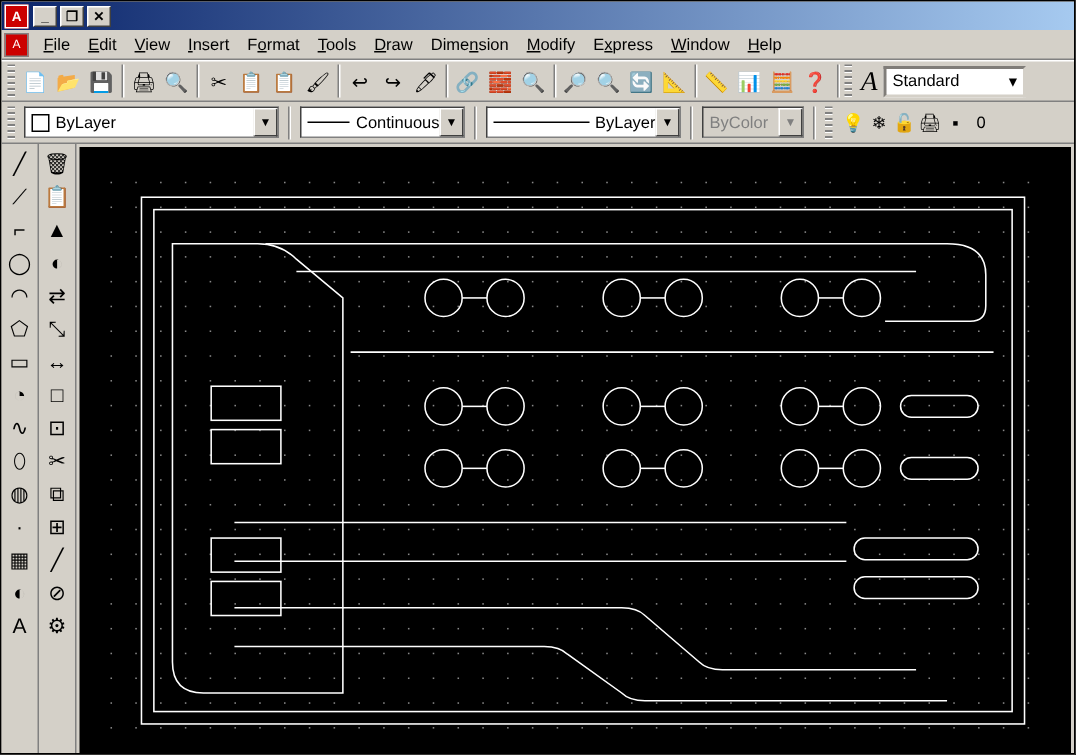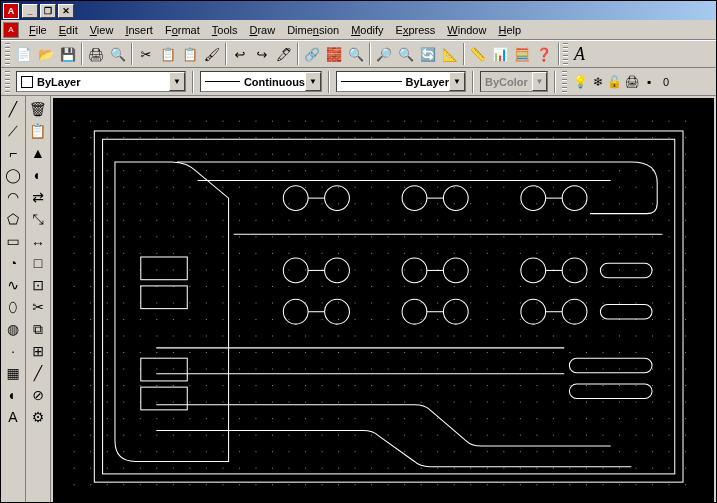--- a/index.html
+++ b/index.html
@@ -11,21 +11,21 @@
   .winbtn { width: 16px; height: 14px; background: #d4d0c8; border: 1px solid #fff; border-right-color:#404040; border-bottom-color:#404040; font-size: 9px; display:flex; align-items:center; justify-content:center; color:#000;}
   .menubar { height: 20px; background: #d4d0c8; display: flex; align-items: center; font-size: 11px; padding-left: 2px; border-bottom:1px solid #808080;}
   .menubar .mdi-icon { width:16px; height:16px; background:#c00; border:1px solid #808080; margin-right:4px; display:inline-flex; align-items:center; justify-content:center; font-size:8px; color:#fff;}
   .menubar span.mi { padding: 2px 6px; cursor: default; }
   .menubar span.mi u { text-decoration: underline; }
   .toolbar { height: 28px; background: #d4d0c8; border-top:1px solid #fff; border-bottom: 1px solid #808080; display: flex; align-items: center; padding: 0 4px; gap: 1px; overflow:hidden;}
   .tbtn { width: 22px; height: 22px; border: 1px solid transparent; display: flex; align-items: center; justify-content: center; font-size: 13px; }
   .sep { width: 6px; height: 22px; border-left: 1px solid #808080; border-right:1px solid #fff; margin: 0 2px; width:2px;}
   .grip { width:5px; height:22px; background: repeating-linear-gradient(to bottom, #808080 0 1px, #fff 1px 2px, transparent 2px 4px); margin-right:2px;}
   .propbar { height: 28px; background: #d4d0c8; border-bottom: 1px solid #808080; display:flex; align-items:center; padding:0 4px; gap:4px; overflow:hidden;}
-  .combo { height: 21px; background: #fff; border: 1px solid #808080; border-top-color:#404040; border-left-color:#404040; display:flex; align-items:center; font-size:11px; position:relative;font-weight:bold;}
+  .combo { height: 21px; background: #fff; border: 1px solid #808080; border-top-color:#404040; border-left-color:#404040; display:flex; align-items:center; font-size:11px; position:relative;}
   .combo .cbtn { width:16px; height:19px; background:#d4d0c8; border:1px solid #fff; border-right-color:#404040; border-bottom-color:#404040; display:flex; align-items:center; justify-content:center; font-size:8px; margin-left:auto;}
   .combo .swatch { width:12px; height:12px; border:1px solid #000; margin:0 4px;}
   .combo.disabled { background:#d4d0c8; color:#808080;}
   .style-combo { height:21px; background:#fff; border:2px inset #d4d0c8; display:flex; align-items:center; padding:0 4px; font-size:11px; width:95px;}
   .layer-icons { display:flex; gap:1px; align-items:center;}
   .layer-icons span { width:16px; height:16px; display:inline-flex; align-items:center; justify-content:center; font-size:12px;}
   .lwt-line { height:1px; background:#000; flex:1; margin:0 4px;}
   .workarea { flex:1; display:flex; overflow:hidden; background:#d4d0c8;}
   .palette { width:25px; background:#d4d0c8; border-right:1px solid #808080; display:flex; flex-direction:column; align-items:center; padding-top:2px; gap:0px;}
   .palette .pbtn { width:22px; height:22px; display:flex; align-items:center; justify-content:center; font-size:14px; border:1px solid transparent;}
@@ -82,31 +82,35 @@
       <span class="tbtn">📐</span>
       <span class="sep"></span>
       <span class="tbtn">📏</span>
       <span class="tbtn">📊</span>
       <span class="tbtn">🧮</span>
       <span class="tbtn">❓</span>
     </span>
   <span class="sep"></span>
   <span class="grip"></span>
   <span class="A-letter">A</span>
+  <div class="style-combo">
+    <span>Standard</span>
+    <span style="margin-left:auto;">▾</span>
+  </div>
 </div>
 
 <div class="propbar">
   <span class="grip"></span>
   <div class="combo" style="width:170px;">
     <span class="swatch" style="background:#fff;"></span>
     <span>ByLayer</span>
     <span class="cbtn">▼</span>
   </div>
   <span class="sep"></span>
-  <div class="combo" style="width:122px;">
+  <div class="combo" style="width:110px;">
     <span class="lwt-line"></span>
     <span>Continuous</span>
     <span class="cbtn">▼</span>
   </div>
   <span class="sep"></span>
   <div class="combo" style="width:130px;">
     <span class="lwt-line"></span>
     <span>ByLayer</span>
     <span class="cbtn">▼</span>
   </div>

